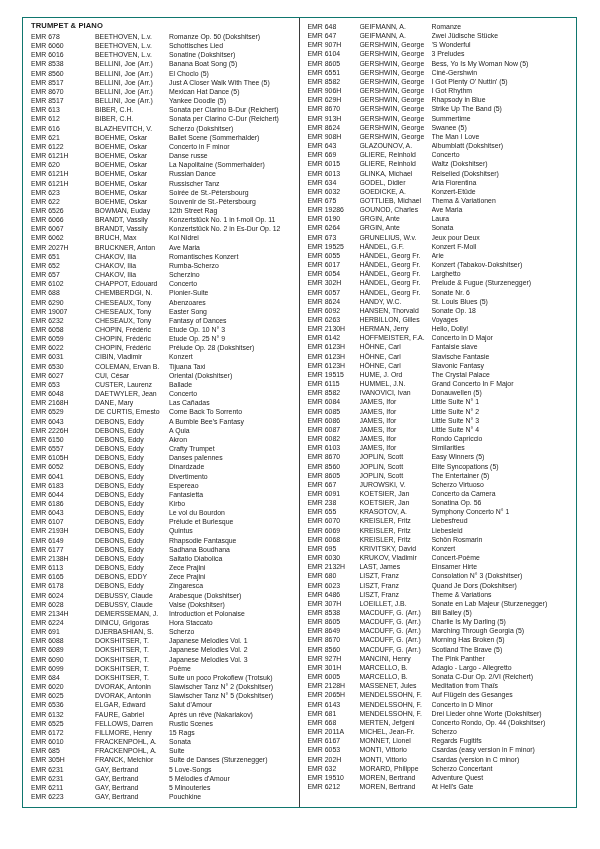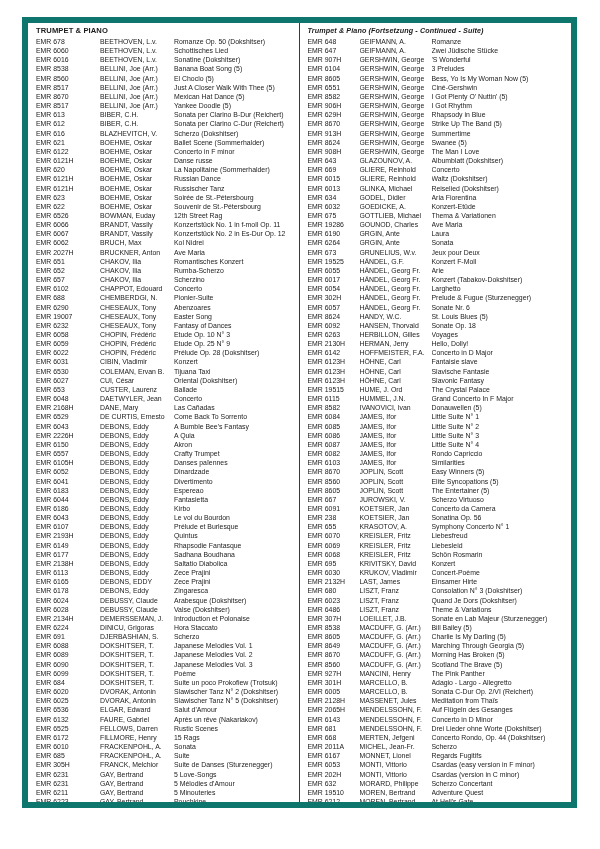--- a/index.html
+++ b/index.html
@@ -14,21 +14,21 @@
     font-family: "Liberation Sans", sans-serif;
     color: #1b1b1b;
     overflow: hidden;
   }
   .sheet {
     position: absolute;
     left: 22px;
     top: 17px;
     width: 555px;
     height: 791px;
-    border: 6px solid #0f766e;
+    border: 1px solid #0f766e;
     display: flex;
     box-sizing: border-box;
     background: #ffffff;
   }
   .col {
     box-sizing: border-box;
     width: 50%;
     padding: 3px 3px 0 8px;
     overflow: hidden;
   }
@@ -481,21 +481,20 @@
           <span class="cell">5 Minouteries</span>
         </div>
         <div class="row">
           <span class="cell">EMR 6223</span>
           <span class="cell">GAY, Bertrand</span>
           <span class="cell">Pouchkine</span>
         </div>
       </div>
   </div>
   <div class="col col-right">
-    <div class="col-header italic">Trumpet &amp; Piano (Fortsetzung - Continued - Suite)</div>
     <div class="rows" id="right-rows">
         <div class="row">
           <span class="cell">EMR 648</span>
           <span class="cell">GEIFMANN, A.</span>
           <span class="cell">Romanze</span>
         </div>
         <div class="row">
           <span class="cell">EMR 647</span>
           <span class="cell">GEIFMANN, A.</span>
           <span class="cell">Zwei Jüdische Stücke</span>

